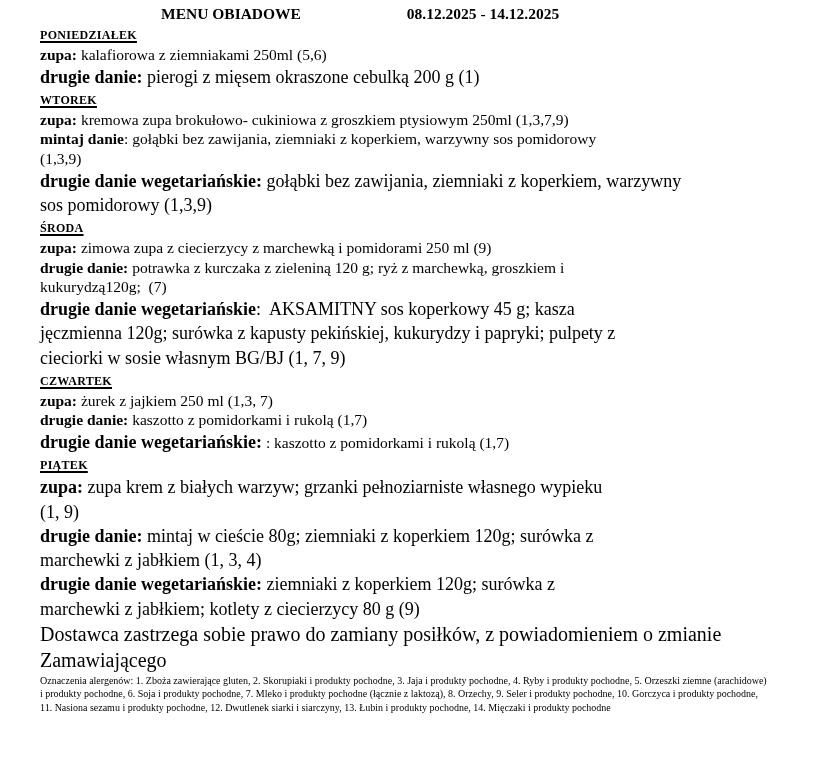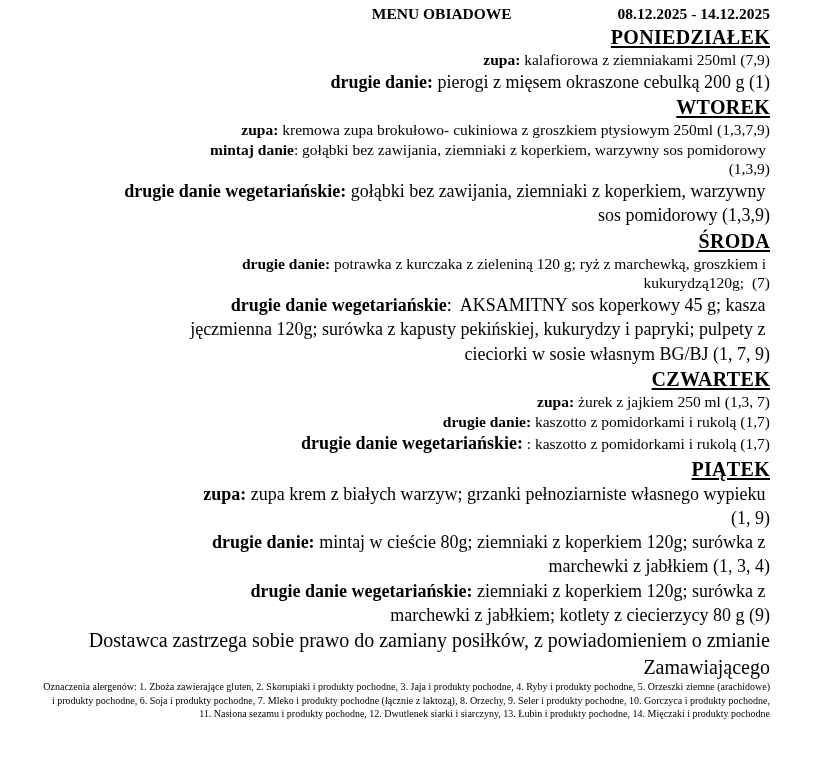--- a/index.html
+++ b/index.html
@@ -13,33 +13,32 @@
     color: #000000;
     font-family: "Liberation Serif", serif;
     overflow: hidden;
   }
   .page {
     box-sizing: border-box;
     width: 814px;
     height: 603px;
     padding: 4px 44px 6px 40px;
     background: #ffffff;
-    text-align: right;
   }
   .doc-header {
     font-weight: bold;
     font-size: 15.5px;
     line-height: 1.3;
     white-space: nowrap;
   }
   .doc-title { margin-left: 121px; }
   .doc-date  { margin-left: 102px; }
   .day-heading {
     margin: 0;
-    font-size: 20px;
+    font-size: 12px;
     font-weight: bold;
     line-height: 1.3;
     letter-spacing: 0.3px;
     text-decoration: underline;
     text-decoration-thickness: 2px;
     text-underline-offset: 2px;
     display: inline-block;
   }
   .day-heading-wrap { line-height: 1.3; }
   .row {
@@ -66,33 +65,34 @@
 <div class="page">
 
   <div class="doc-header">
     <span class="doc-title">MENU OBIADOWE</span>
     <span class="doc-date">08.12.2025 - 14.12.2025</span>
   </div>
 
   <div id="days-container">
       <section>
         <div class="day-heading-wrap"><h2 class="day-heading">PONIEDZIAŁEK</h2></div>
-        <p class="row"><strong class="lbl md">zupa:</strong><span class="txt md"> kalafiorowa z ziemniakami 250ml (7,9)</span></p>
+        <p class="row"><strong class="lbl md">zupa:</strong><span class="txt md"> kalafiorowa z ziemniakami 250ml (5,6)</span></p>
         <p class="row"><strong class="lbl lg">drugie danie:</strong><span class="txt lg"> pierogi z mięsem okraszone cebulką 200 g (1)</span></p>
       </section>
       <section>
         <div class="day-heading-wrap"><h2 class="day-heading">WTOREK</h2></div>
         <p class="row"><strong class="lbl md">zupa:</strong><span class="txt md"> kremowa zupa brokułowo- cukiniowa z groszkiem ptysiowym 250ml (1,3,7,9)</span></p>
         <p class="row"><strong class="lbl md">mintaj danie</strong><span class="txt md">: gołąbki bez zawijania, ziemniaki z koperkiem, warzywny sos pomidorowy 
 (1,3,9)</span></p>
         <p class="row"><strong class="lbl lg">drugie danie wegetariańskie:</strong><span class="txt lg"> gołąbki bez zawijania, ziemniaki z koperkiem, warzywny 
 sos pomidorowy (1,3,9)</span></p>
       </section>
       <section>
         <div class="day-heading-wrap"><h2 class="day-heading">ŚRODA</h2></div>
+        <p class="row"><strong class="lbl md">zupa:</strong><span class="txt md"> zimowa zupa z ciecierzycy z marchewką i pomidorami 250 ml (9)</span></p>
         <p class="row"><strong class="lbl md">drugie danie:</strong><span class="txt md"> potrawka z kurczaka z zieleniną 120 g; ryż z marchewką, groszkiem i 
 kukurydzą120g;  (7)</span></p>
         <p class="row"><strong class="lbl lg">drugie danie wegetariańskie</strong><span class="txt lg">:  AKSAMITNY sos koperkowy 45 g; kasza 
 jęczmienna 120g; surówka z kapusty pekińskiej, kukurydzy i papryki; pulpety z 
 cieciorki w sosie własnym BG/BJ (1, 7, 9)</span></p>
       </section>
       <section>
         <div class="day-heading-wrap"><h2 class="day-heading">CZWARTEK</h2></div>
         <p class="row"><strong class="lbl md">zupa:</strong><span class="txt md"> żurek z jajkiem 250 ml (1,3, 7)</span></p>
         <p class="row"><strong class="lbl md">drugie danie:</strong><span class="txt md"> kaszotto z pomidorkami i rukolą (1,7)</span></p>

